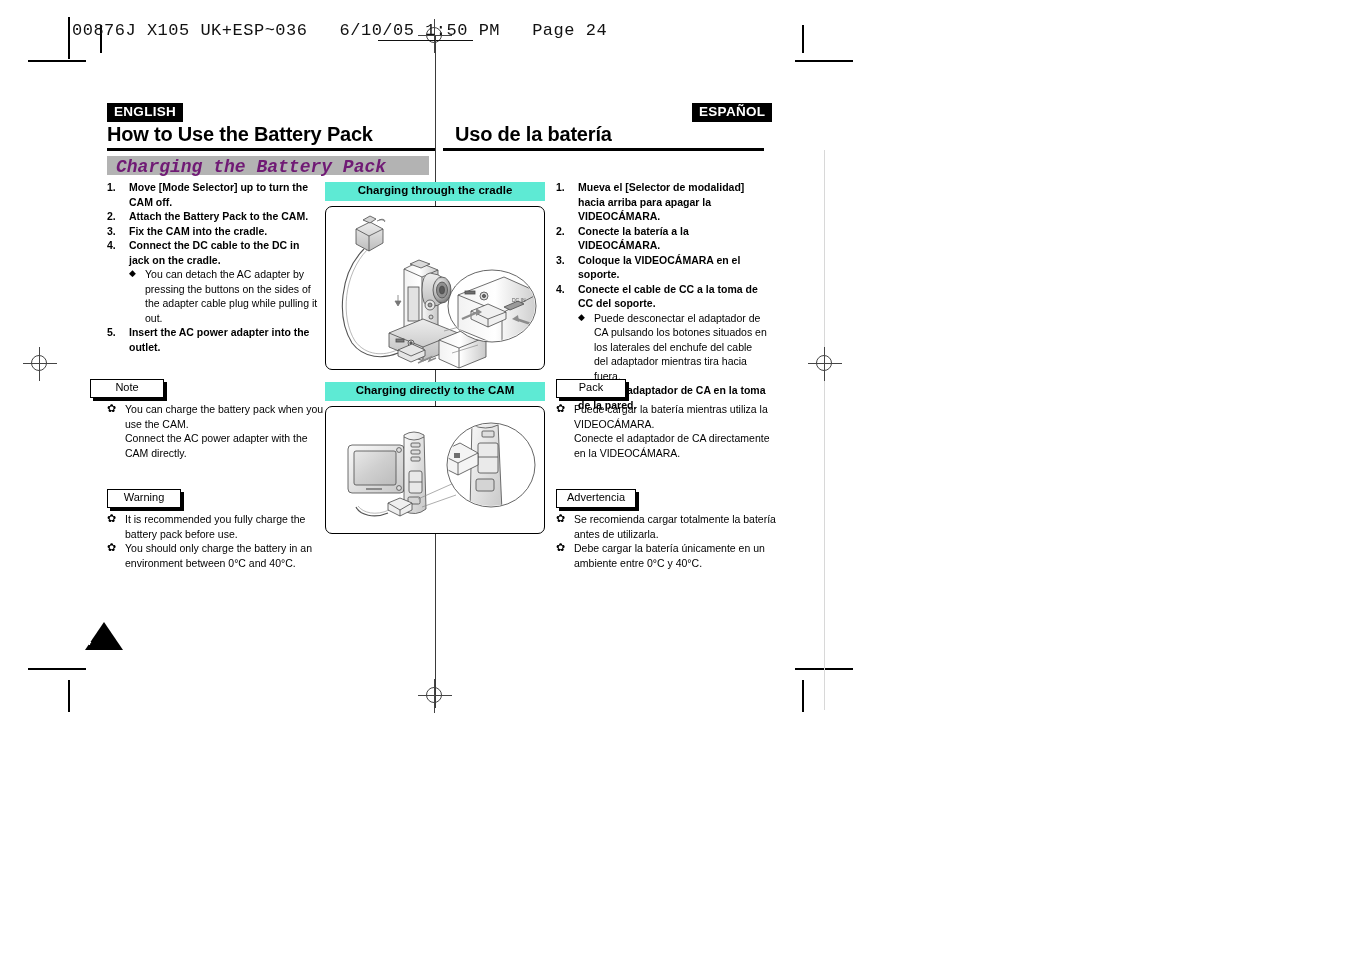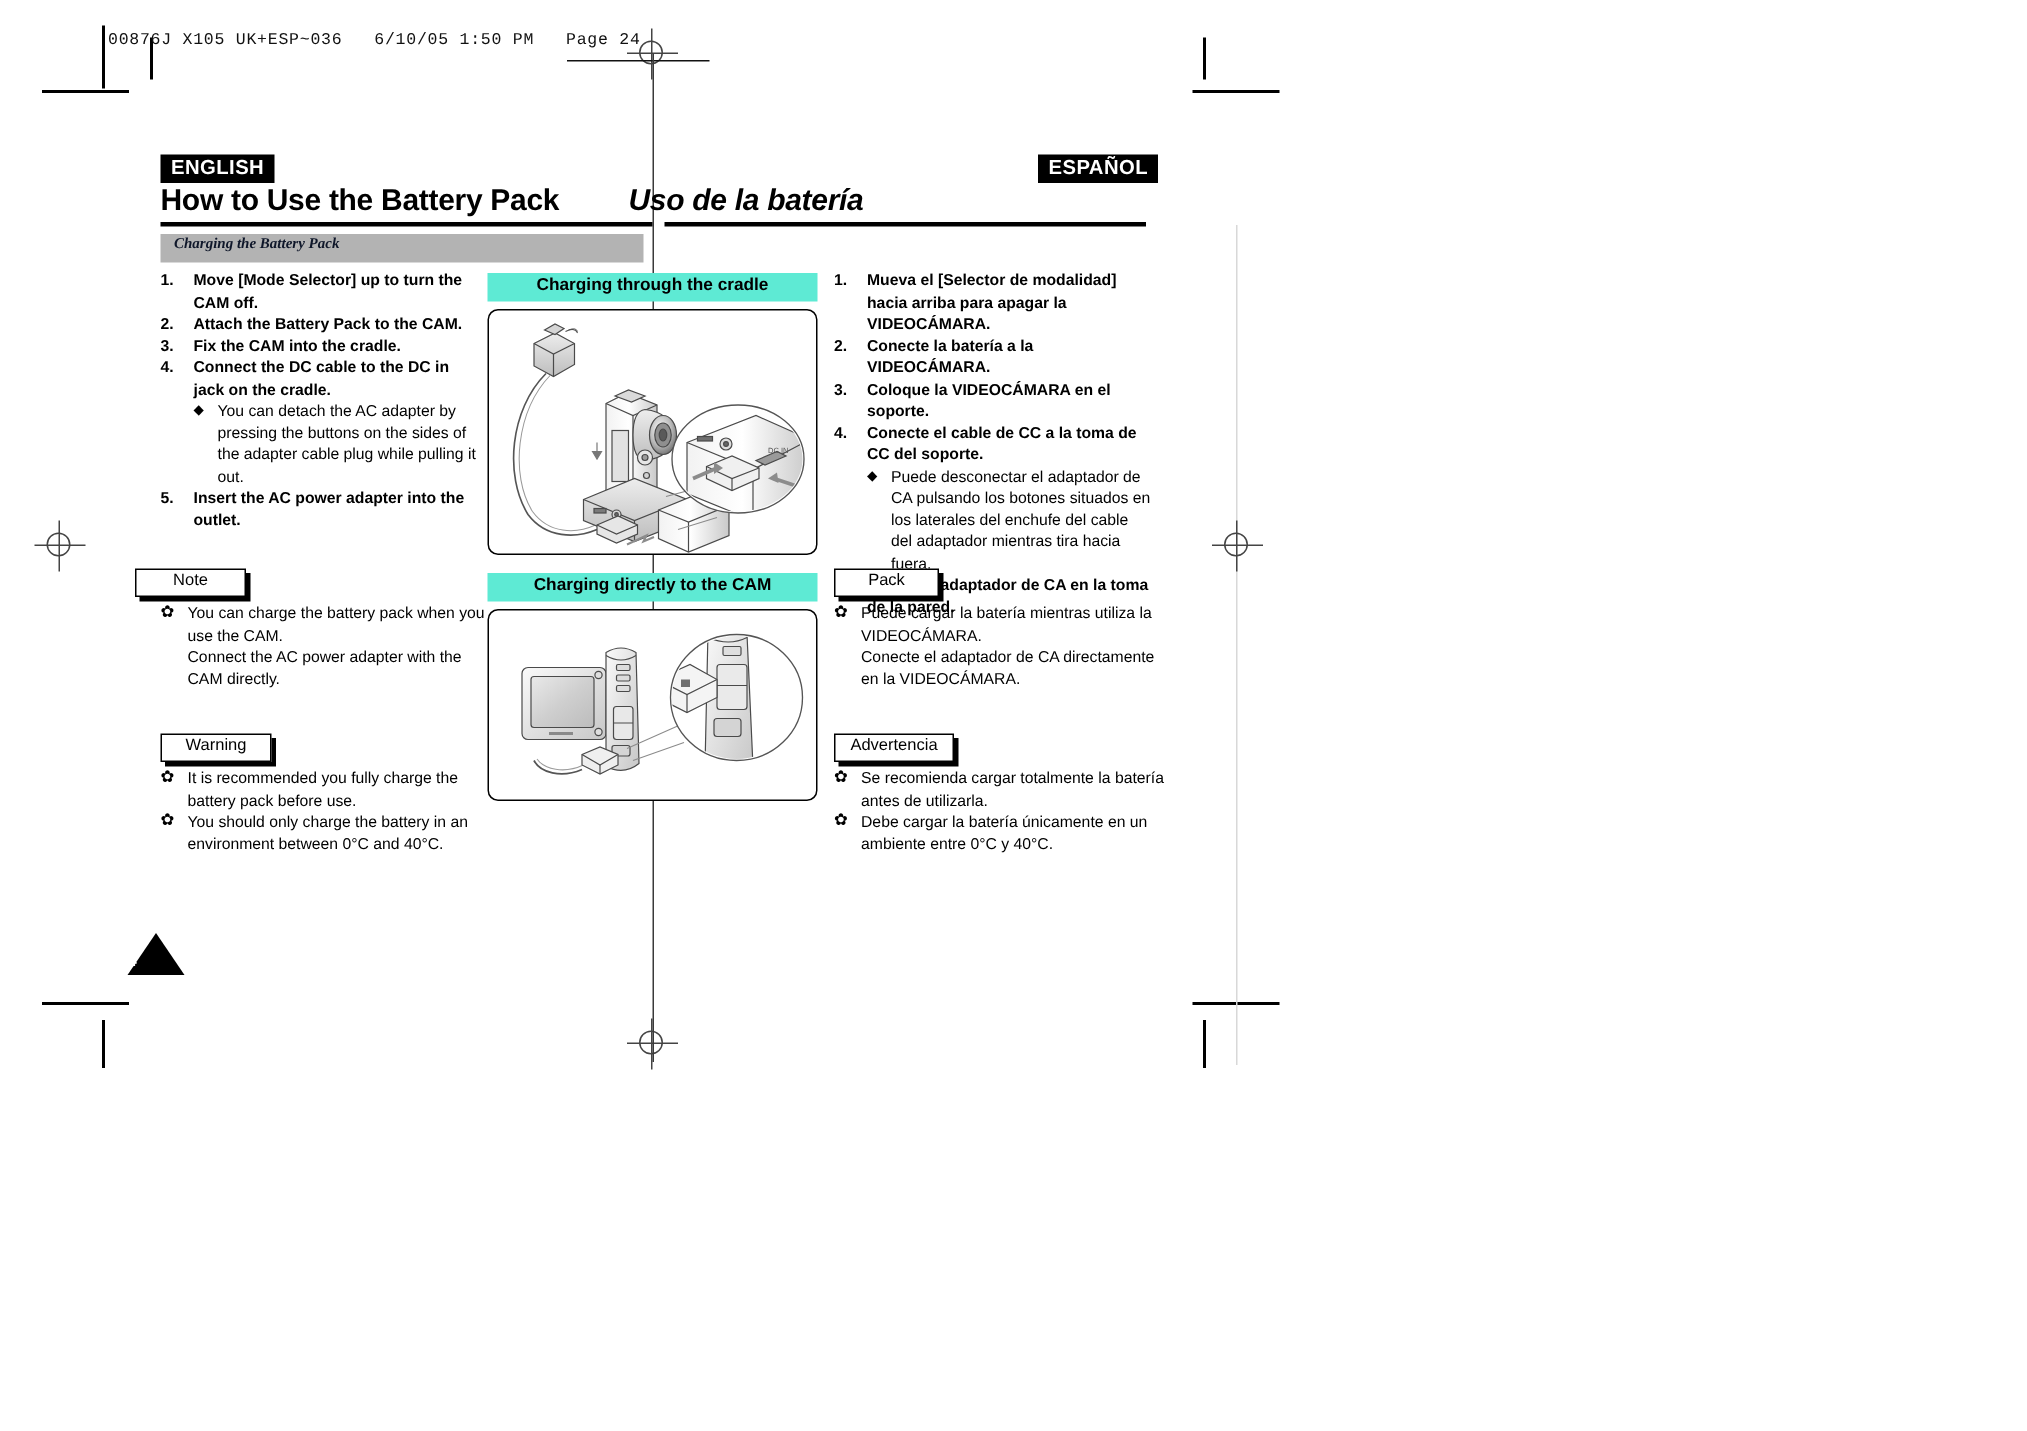--- a/index.html
+++ b/index.html
@@ -47,21 +47,21 @@
     position: absolute;
     width: 1px;
     background: #d8d8d8;
   }
 
   
   .slug {
     position: absolute;
     left: 72px; top: 21px;
     font-family: "Liberation Mono", "DejaVu Sans Mono", monospace;
-    font-size: 11px;
+    font-size: 17px;
     letter-spacing: 0.5px;
     color: #111;
     white-space: pre;
   }
   .slug-underline {
     position: absolute;
     left: 378px; top: 40px;
     width: 95px; height: 1px;
     background: #111;
   }
@@ -109,25 +109,25 @@
 
   
   .section-bar {
     position: absolute;
     background: #b3b3b3;
     height: 19px;
   }
   .section-bar span {
     position: absolute;
     left: 9px; top: 1px;
-    font-size: 10px;
+    font-size: 18px;
     font-style: italic;
     font-weight: bold;
-    font-family: Liberation Serif, serif;
-    color: #0f172a;
+    font-family: Liberation Mono, monospace;
+    color: #701a75;
     white-space: nowrap;
   }
 
   
   .steps {
     position: absolute;
     font-size: 10.5px;
     font-weight: bold;
     color: #000;
     line-height: 14.5px;
@@ -532,21 +532,21 @@
             <path d="M112 52 L96 58 L90 66" stroke="#555" stroke-width="2"></path>
             <path d="M114 56 L98 62" stroke="#9c9c9c" stroke-width="0.8"></path>
           </g>
         </g>
       </g>
     </svg>
   </div>
 
   <div class="lang-badge" style="left:692px; top:103px;">ESPAÑOL</div>
 
-  <div class="title" style="left:419px; top:123px;font-style:italic;">Uso de la batería</div>
+  <div class="title" style="left:455px; top:123px;">Uso de la batería</div>
 
   <div class="title-rule" style="left:443px; top:148px; width:321px;"></div>
 
 
   <div class="steps" style="left:556px; top:180px; width:212px;">
     <div class="step">
       <span class="num">1.</span>
       <span>Mueva el [Selector de modalidad] hacia arriba para apagar la VIDEOCÁMARA.</span>
     </div>
     <div class="step">

